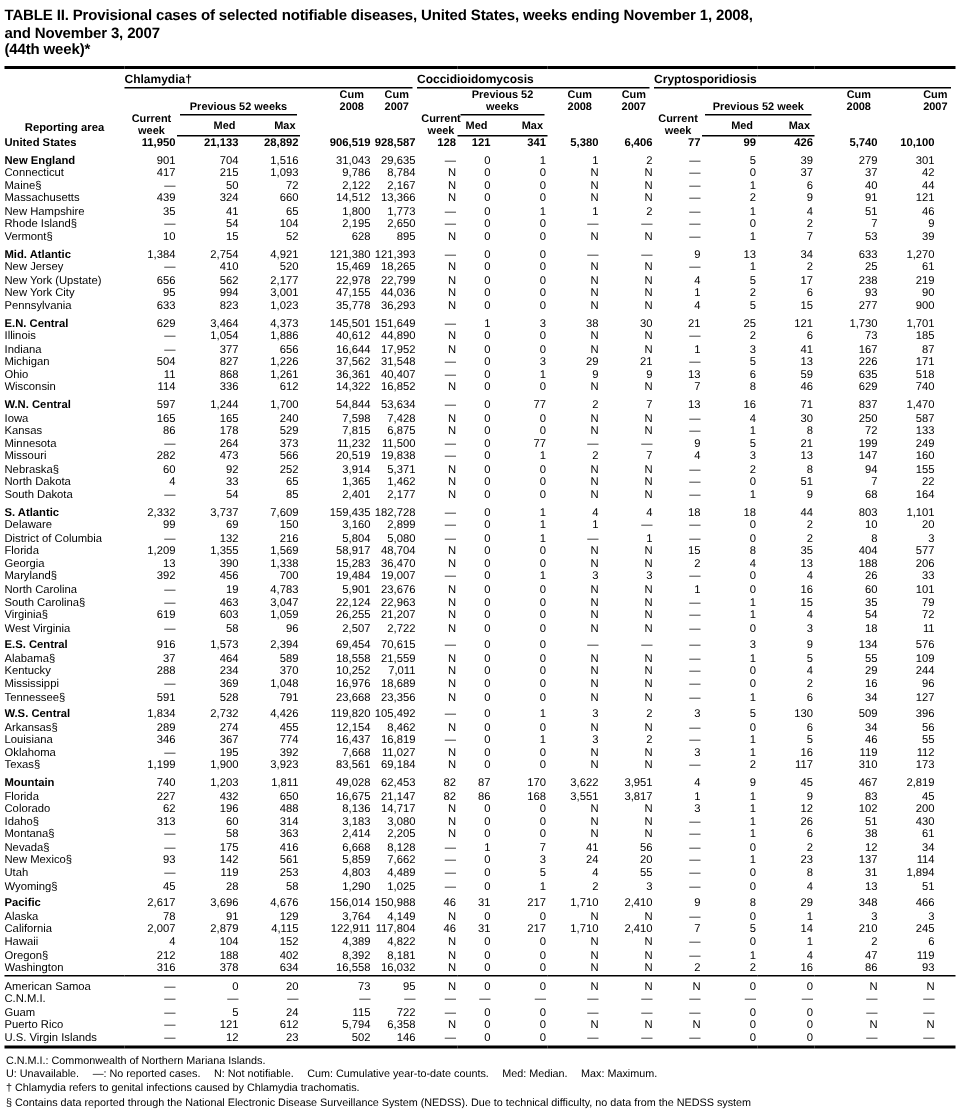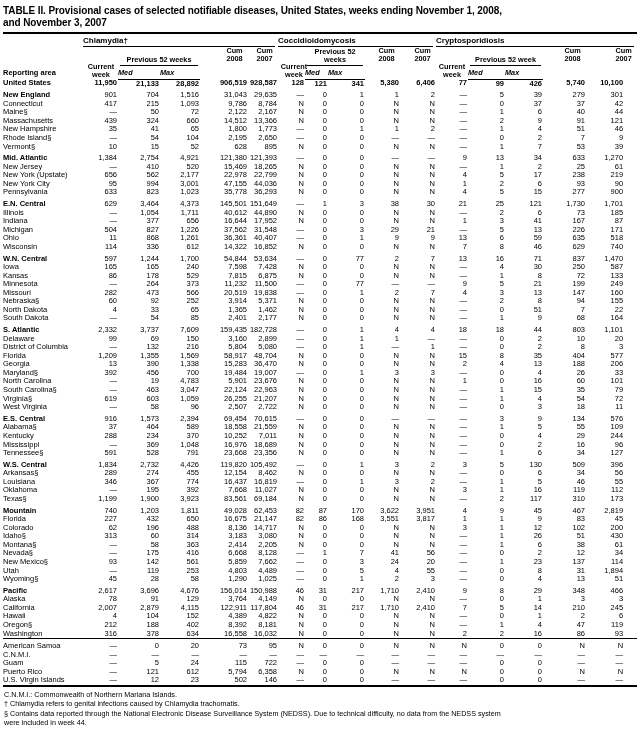--- a/index.html
+++ b/index.html
@@ -21,22 +21,22 @@
     border-top:2.5px solid #000; border-bottom:2.5px solid #000;
     font-size:7.5px; color:#000;
   }
   th { font-weight:bold; font-size:7.3px; line-height:8px; vertical-align:bottom; padding:0; }
   .group-name { font-size:8px; line-height:9px; text-align:left;
     border-bottom:1.2px solid #000; margin:2px 3px 0 0; padding-bottom:1px; }
   th.prev { vertical-align:bottom; }
   .prev-inner { text-align:center; border-bottom:1.2px solid #000; padding-bottom:1px; margin:0 2px; }
   .cw-inner   { width:32px; margin:12px 1px 0 auto; }
   .cum-inner  { width:25px; margin:0 1px 16px auto; text-align:center; }
-  th.medmax { text-align:left; padding:2px 3px 2px 0;font-style:italic; }
-  th.area-head { text-align:left; vertical-align:bottom; padding-bottom:2px; font-size:7.5px; }
+  th.medmax { text-align:right; padding:2px 3px 2px 0; }
+  th.area-head { text-align:center; vertical-align:bottom; padding-bottom:2px; font-size:7.5px; }
   tr.hdr-last > th { border-bottom:1.6px solid #000; }
 
   td { line-height:8.55px; padding:0; white-space:nowrap; overflow:hidden; }
   td.area { text-align:left; }
   td.num  { text-align:right; padding-right:1px; }
   td.num:last-child { padding-right:14px; }
   tr.us td { font-weight:bold; }
   tr.region td.area { font-weight:bold; }
   tr.gap td { padding-top:3.2px; }
   tr.sep td { border-top:1px solid #000; }
@@ -45,20 +45,21 @@
   .fn-abbr span { margin-right:9px; }
   .italic { }
 </style>
 </head>
 <body>
 
 <div class="page">
 
   <div class="title">
     <div>TABLE II. Provisional cases of selected notifiable diseases, United States, weeks ending November 1, 2008, and November 3, 2007</div>
+    <div>(44th week)*</div>
   </div>
 
   <table class="main">
     <colgroup>
       <col style="width:80px">
         <col style="width:35px">
         <col style="width:42px">
         <col style="width:40px">
         <col style="width:48px">
         <col style="width:30px">
@@ -383,21 +384,21 @@
           <td class="num">21</td>
           <td class="num">25</td>
           <td class="num">121</td>
           <td class="num">1,730</td>
           <td class="num">1,701</td>
         </tr>
         <tr class="">
           <td class="area">Illinois</td>
           <td class="num">—</td>
           <td class="num">1,054</td>
-          <td class="num">1,711</td>
+          <td class="num">1,886</td>
           <td class="num">40,612</td>
           <td class="num">44,890</td>
           <td class="num">N</td>
           <td class="num">0</td>
           <td class="num">0</td>
           <td class="num">N</td>
           <td class="num">N</td>
           <td class="num">—</td>
           <td class="num">2</td>
           <td class="num">6</td>
@@ -1338,17 +1339,18 @@
           <td class="num">0</td>
           <td class="num">0</td>
           <td class="num">—</td>
           <td class="num">—</td>
         </tr>
       </tbody>
   </table>
 
   <div class="footnotes">
     <div>C.N.M.I.: Commonwealth of Northern Mariana Islands.</div>
+    <div class="fn-abbr" id="fn-abbr"><span>U: Unavailable.</span><span>—: No reported cases.</span><span>N: Not notifiable.</span><span>Cum: Cumulative year-to-date counts.</span><span>Med: Median.</span><span>Max: Maximum.</span></div>
     <div><span>† Chlamydia refers to genital infections caused by </span><span class="italic">Chlamydia trachomatis</span><span>.</span></div>
     <div>§ Contains data reported through the National Electronic Disease Surveillance System (NEDSS). Due to technical difficulty, no data from the NEDSS system were included in week 44.</div>
   </div>
 
 </div>
 
 </body></html>

